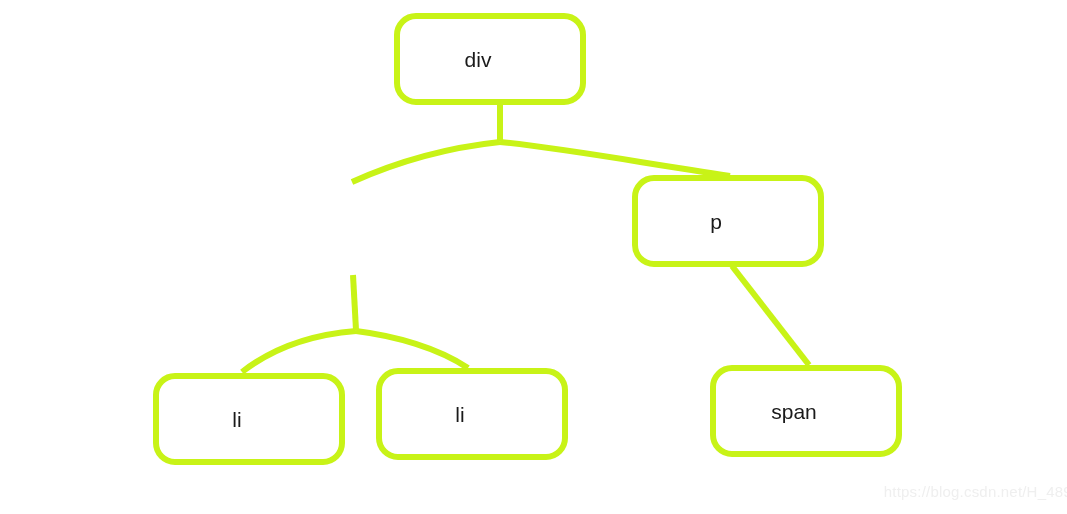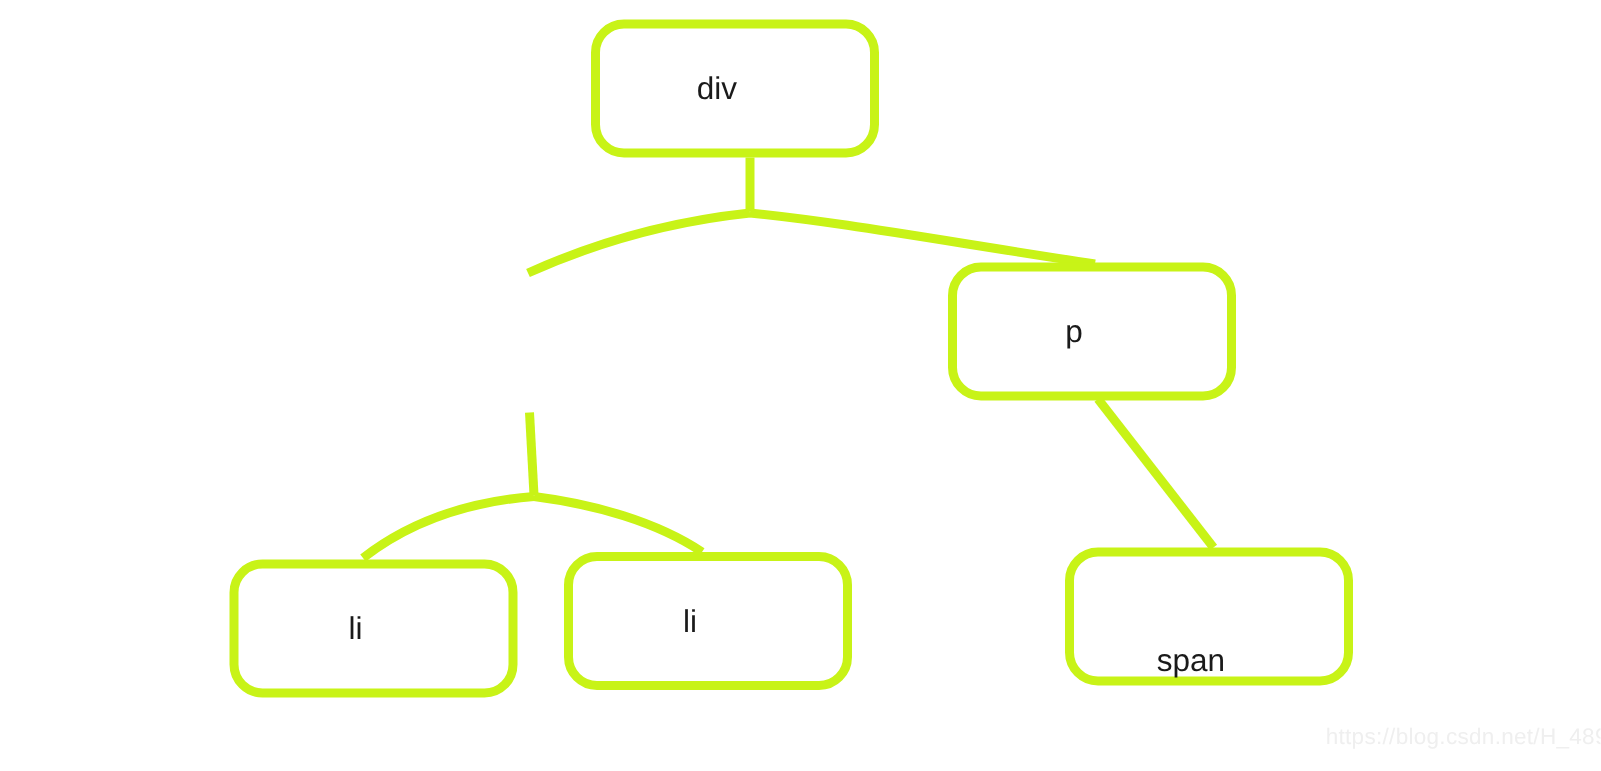--- a/index.html
+++ b/index.html
@@ -45,21 +45,21 @@
     white-space: nowrap;
     
     position: relative;
     left: -12px;
   }
   #node-div  { left: 394px; top: 13px;  }
   #node-ul   { left: 261px; top: 183px; }
   #node-p    { left: 632px; top: 175px; }
   #node-li-1 { left: 153px; top: 373px; }
   #node-li-2 { left: 376px; top: 368px; }
-  #node-span { left: 710px; top: 365px; align-items: flex-end; }
+  #node-span { left: 710px; top: 365px; }
   #watermark {
     position: absolute;
     right: 6px;
     bottom: 14px;
     font-family: "Liberation Sans", sans-serif;
     font-size: 15px;
     color: #efefef;
     white-space: nowrap;
     letter-spacing: 0.2px;
   }

